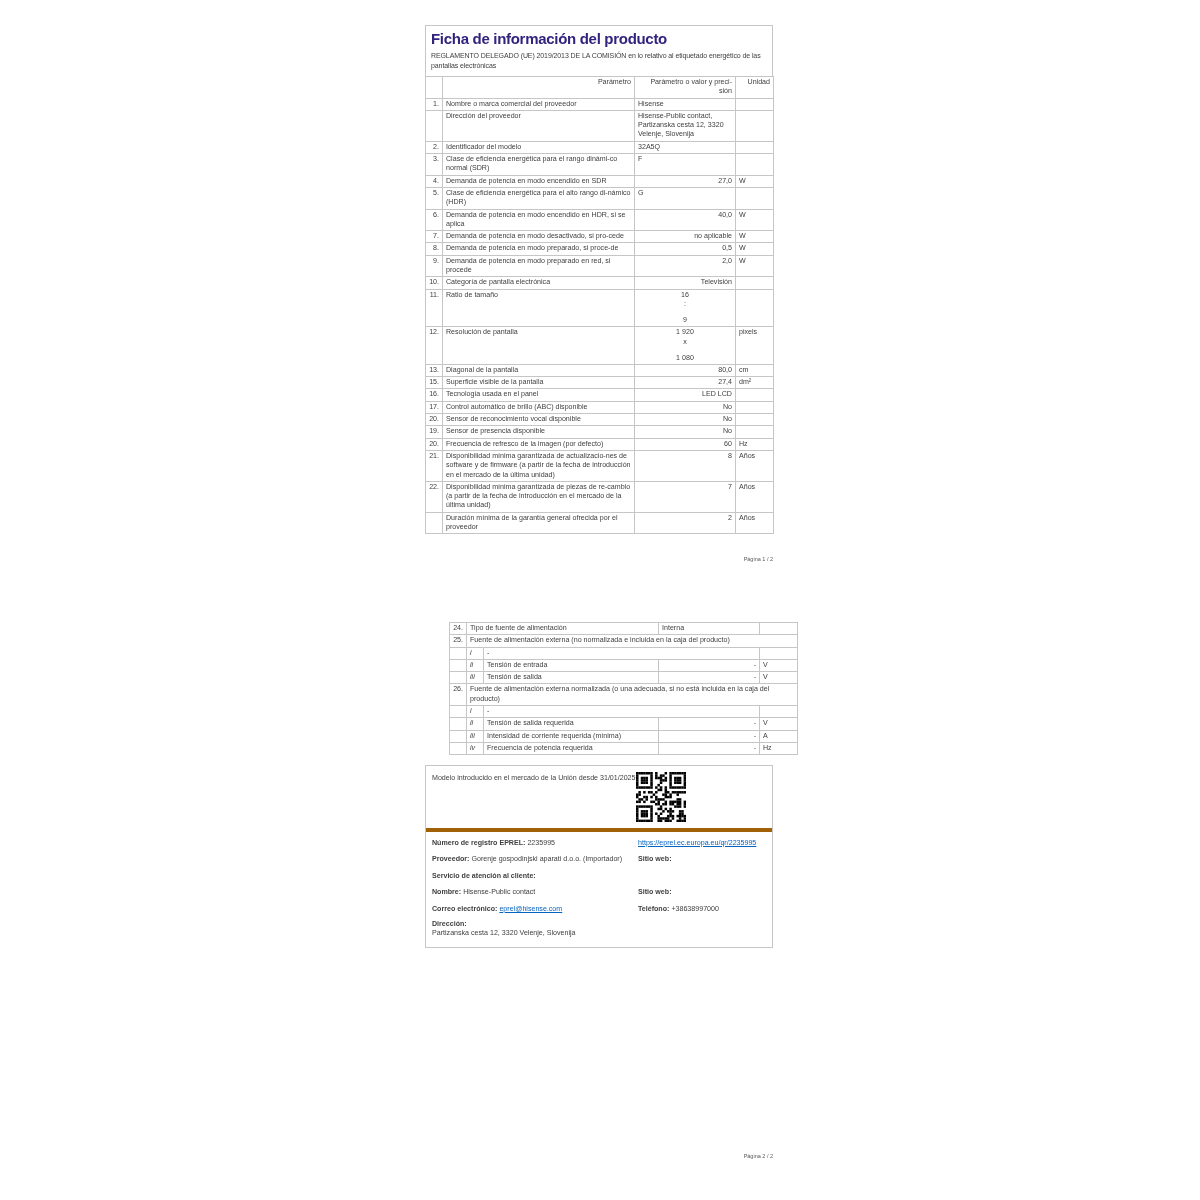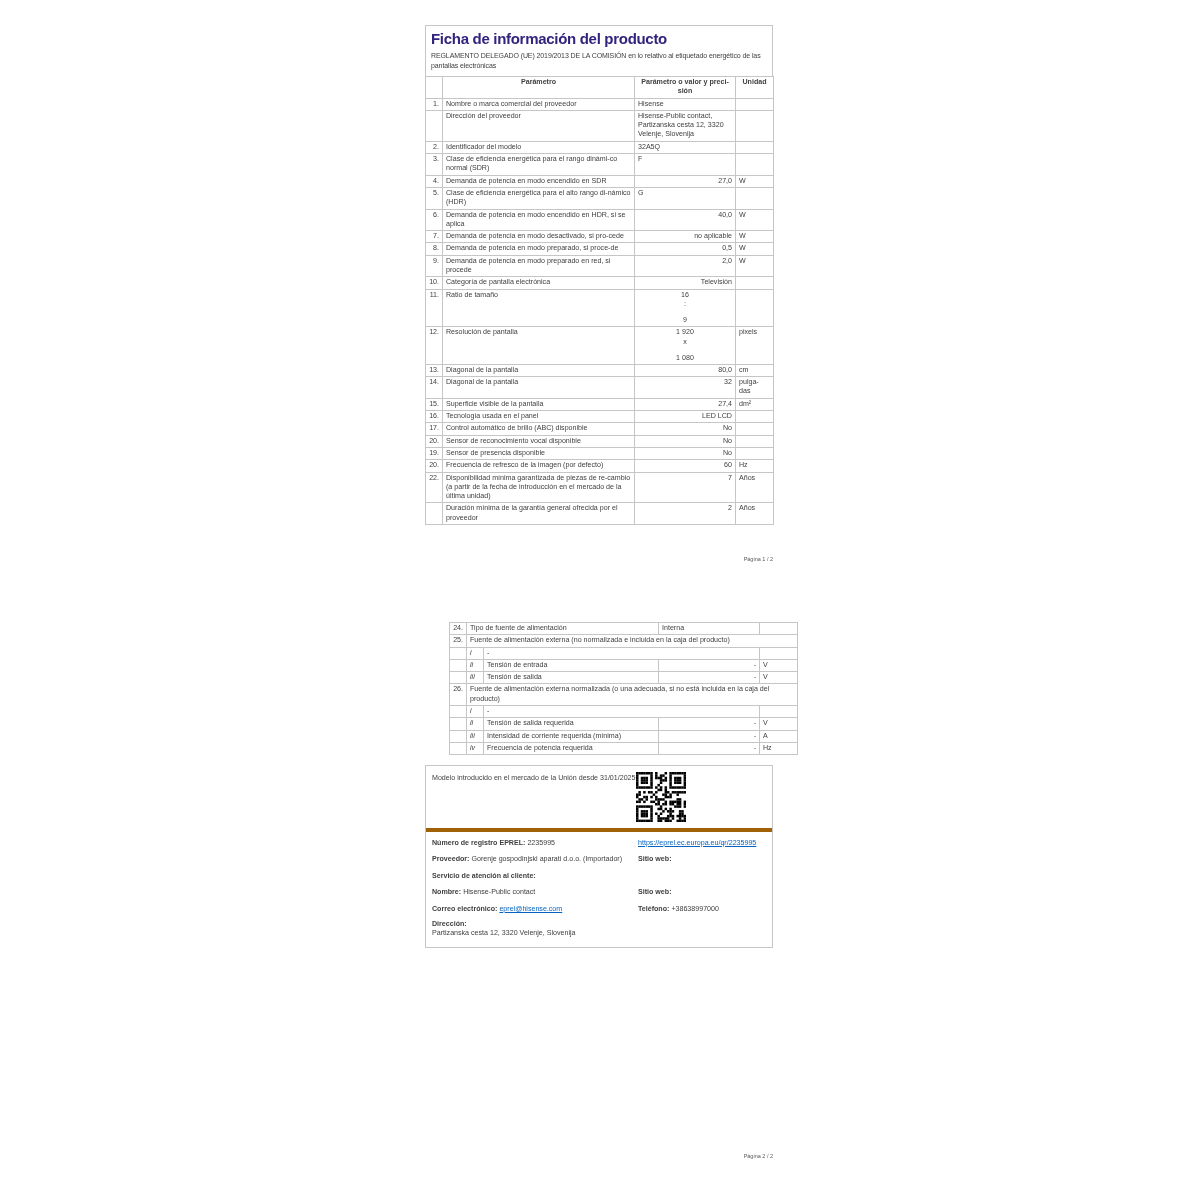--- a/index.html
+++ b/index.html
@@ -8,21 +8,21 @@
   .page{position:absolute;left:425px;width:348px;}
   
   .fiche-head{box-sizing:border-box;width:100%;border:1px solid #c6c6c6;border-bottom:none;
               padding:4px 5px 6px 5px;}
   .doc-title{font-size:15px;font-weight:bold;letter-spacing:-0.3px;color:#31237e;line-height:18px;}
   .doc-subtitle{margin-top:3px;font-size:7px;letter-spacing:-0.1px;line-height:9.5px;color:#404040;}
   
   table.fiche{width:100%;border-collapse:collapse;table-layout:fixed;font-size:7.1px;}
   table.fiche td,table.fiche th{border:1px solid #c6c6c6;padding:1px 3px;line-height:9.3px;
        vertical-align:top;overflow:hidden;word-wrap:break-word;}
-  th{font-weight:bold;text-align:center;color:#404040;}
+  th{font-weight:normal;text-align:right;color:#404040;}
   td.num{text-align:right;padding-right:2px;}
   td.sub{font-style:italic;}
   td.left{text-align:left;}
   td.right{text-align:right;}
   td.val .splitwrap{display:flex;width:100%;flex-direction:column;}
   td.val .sp{flex:1;text-align:center;}
   td.val .sp.mid{flex:0 0 16px;}
   
   .page-footer{position:absolute;left:425px;width:348px;text-align:right;font-size:5.5px;color:#595959;}
   
@@ -154,26 +154,20 @@
             </td>
             <td class="unit left">pixels</td>
           </tr>
           <tr>
             <td class="num">13.</td>
             <td class="label">Diagonal de la pantalla</td>
             <td class="val right">80,0</td>
             <td class="unit left">cm</td>
           </tr>
           <tr>
-            <td class="num">14.</td>
-            <td class="label">Diagonal de la pantalla</td>
-            <td class="val right">32</td>
-            <td class="unit left">pulga-das</td>
-          </tr>
-          <tr>
             <td class="num">15.</td>
             <td class="label">Superficie visible de la pantalla</td>
             <td class="val right">27,4</td>
             <td class="unit left">dm²</td>
           </tr>
           <tr>
             <td class="num">16.</td>
             <td class="label">Tecnología usada en el panel</td>
             <td class="val right">LED LCD</td>
             <td class="unit left"></td>
@@ -194,20 +188,26 @@
             <td class="num">19.</td>
             <td class="label">Sensor de presencia disponible</td>
             <td class="val right">No</td>
             <td class="unit left"></td>
           </tr>
           <tr>
             <td class="num">20.</td>
             <td class="label">Frecuencia de refresco de la imagen (por defecto)</td>
             <td class="val right">60</td>
             <td class="unit left">Hz</td>
+          </tr>
+          <tr>
+            <td class="num">21.</td>
+            <td class="label">Disponibilidad mínima garantizada de actualizacio-nes de software y de firmware (a partir de la fecha de introducción en el mercado de la última unidad)</td>
+            <td class="val right">8</td>
+            <td class="unit left">Años</td>
           </tr>
           <tr>
             <td class="num">22.</td>
             <td class="label">Disponibilidad mínima garantizada de piezas de re-cambio (a partir de la fecha de introducción en el mercado de la última unidad)</td>
             <td class="val right">7</td>
             <td class="unit left">Años</td>
           </tr>
           <tr>
             <td class="num"></td>
             <td class="label">Duración mínima de la garantía general ofrecida por el proveedor</td>

